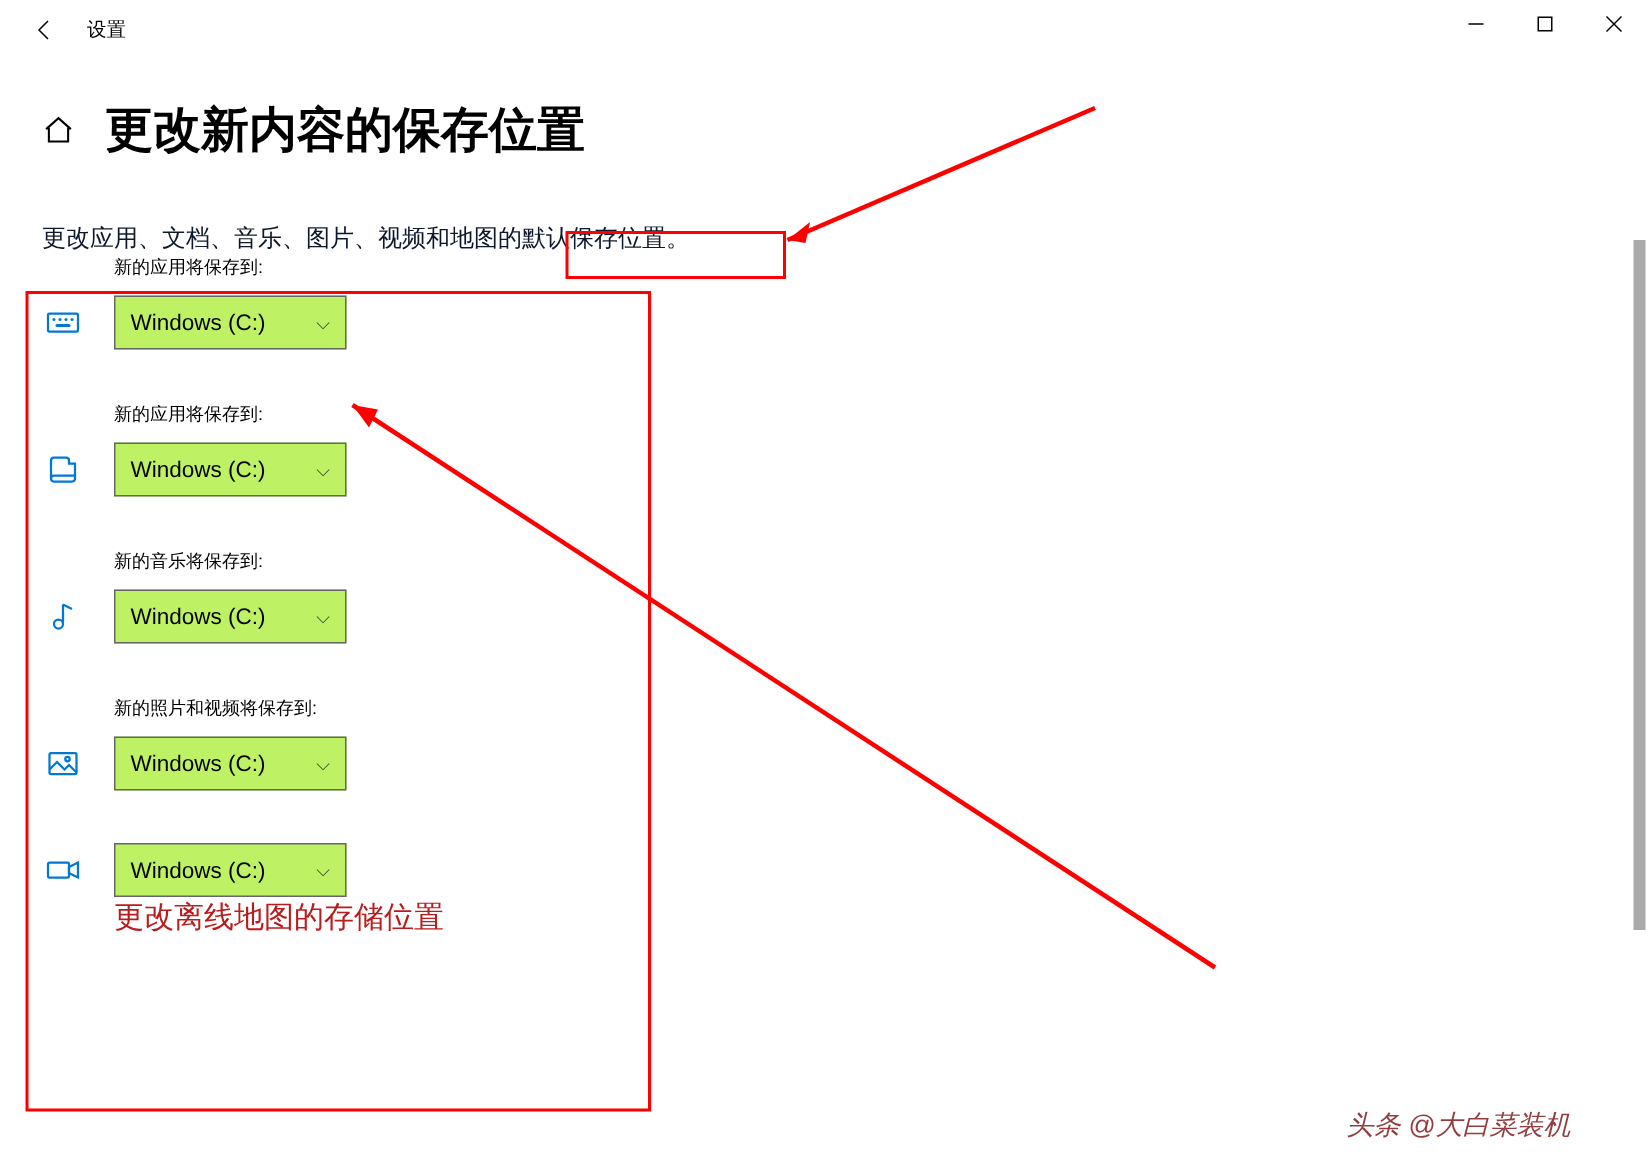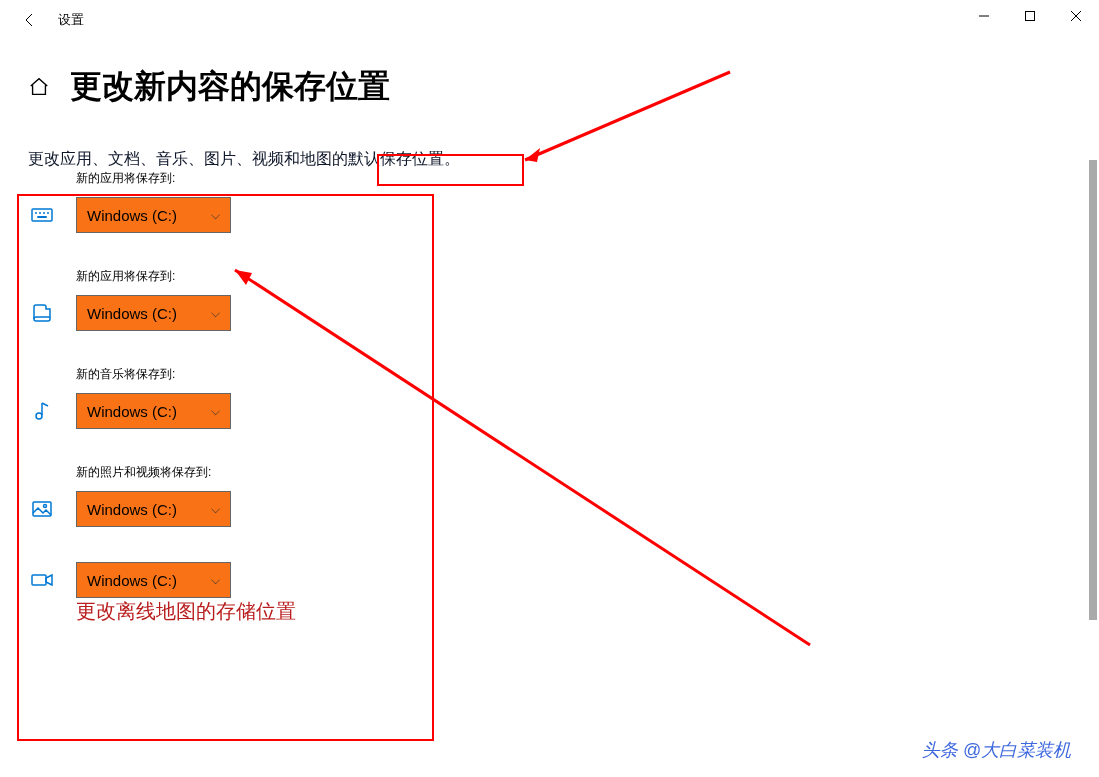--- a/index.html
+++ b/index.html
@@ -115,21 +115,21 @@
     }
     .dropdown {
       width: 155px;
       height: 36px;
       border: 1.5px solid #666;
       display: flex;
       align-items: center;
       justify-content: space-between;
       padding: 0 10px;
       font-size: 15px;
-      background: #f97316;
+      background: #bef264;
     }
     .chevron {
       font-size: 12px;
       color: #333;
     }
     .offline-maps {
       margin-left: 48px;
       font-size: 20px;
       color: #b91c1c;
     }
@@ -153,24 +153,24 @@
     .annotation-svg {
       position: absolute;
       top: 0;
       left: 0;
       width: 1099px;
       height: 777px;
       pointer-events: none;
     }
     .watermark {
       position: absolute;
-      right: 28px;
+      right: 52px;
       bottom: 15px;
       font-size: 18px;
-      color: #1d4ed8;
+      color: #7f1d1d;
       opacity: 0.85;
       font-style: italic;
     }
   </style>
 </head>
 <body>
 
 <div class="titlebar">
   <div class="back-btn">
     <svg width="16" height="16" viewBox="0 0 16 16">

